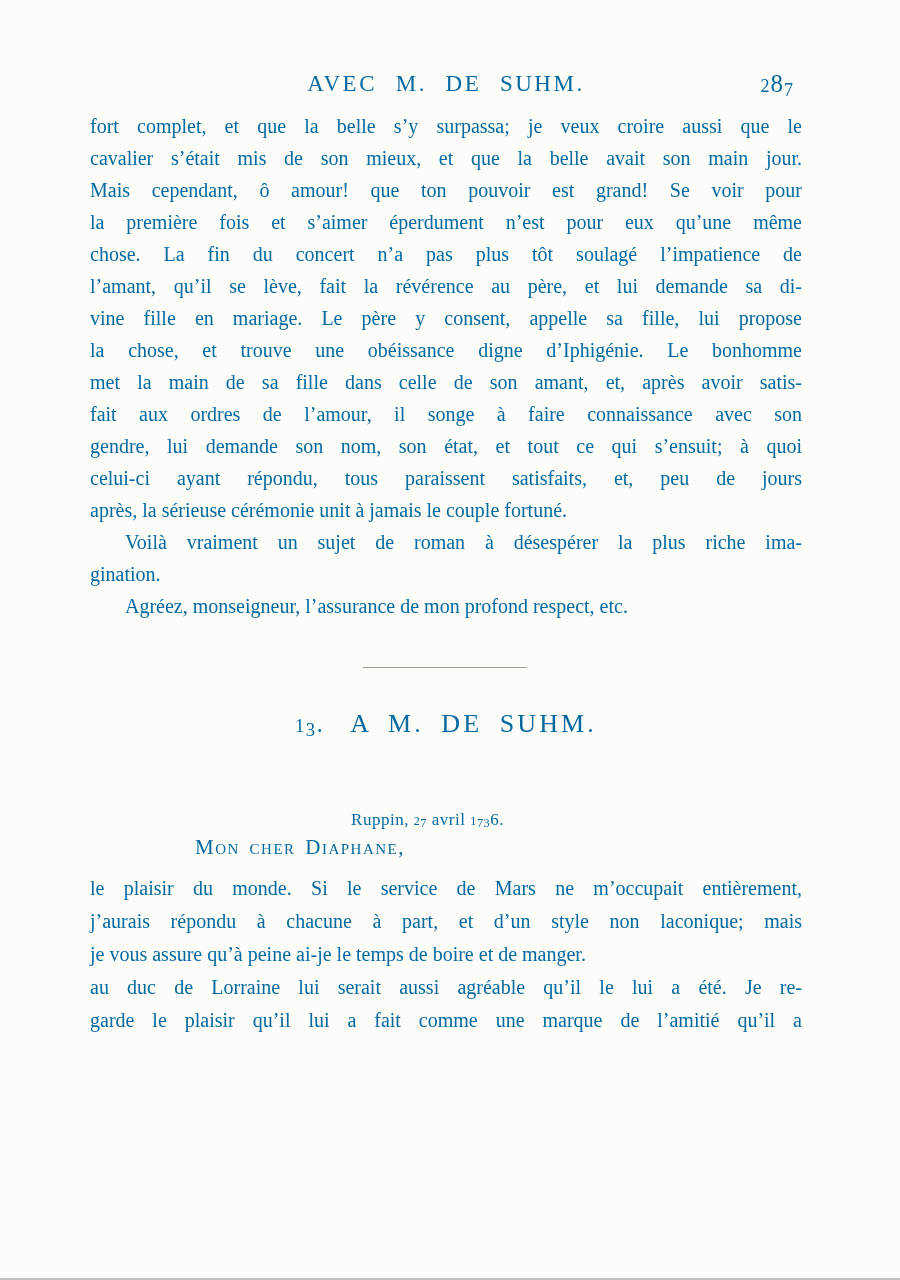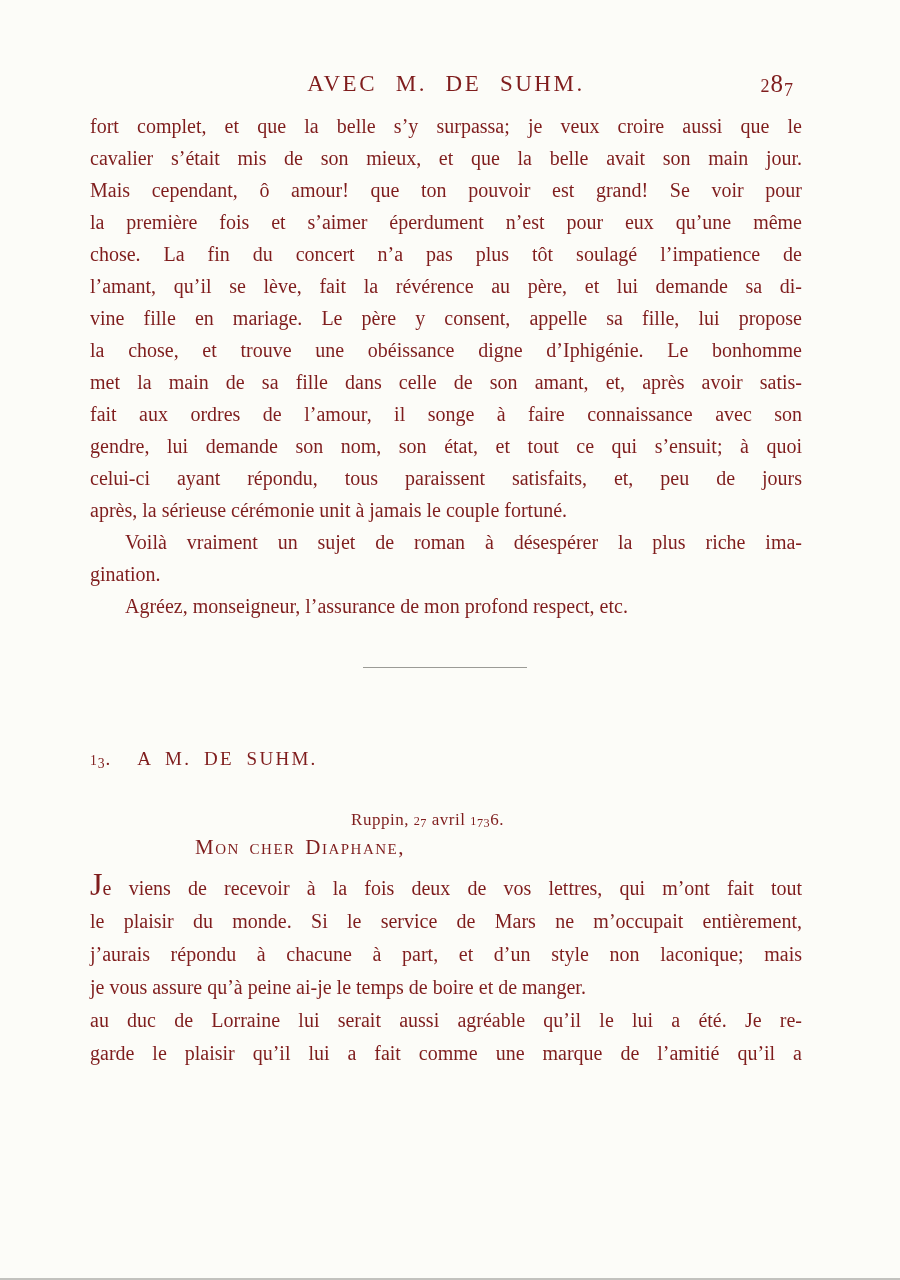--- a/index.html
+++ b/index.html
@@ -6,21 +6,21 @@
     margin: 0;
     padding: 0;
     background: #ffffff;
   }
   .page {
     position: relative;
     width: 900px;
     height: 1280px;
     background: #fcfcf8;
     font-family: "Liberation Serif", "DejaVu Serif", serif;
-    color: #7f1d1d;
+    color: #0369a1;
     overflow: hidden;
   }
   .page::after {
     content: "";
     position: absolute;
     left: 0; right: 0; bottom: 0;
     height: 2px;
     background: #c2c2be;
   }
   .col {
@@ -75,22 +75,23 @@
   .divider {
     position: absolute;
     left: 363px;
     top: 667px;
     width: 164px;
     height: 1px;
     background: #9b9b96;
   }
   
   .heading {
-    top: 739px;
-    font-size: 19px;
+    top: 704px;
+    text-align: center;
+    font-size: 26px;
     line-height: 40px;
     letter-spacing: 0.12em;
     word-spacing: 0.3em;
   }
   .heading .num { margin-right: 26px; letter-spacing: 0.05em; }
   .dateline {
     top: 808px;
     text-align: center;
     padding-right: 37px;
     font-size: 17px;
@@ -140,21 +141,20 @@
 
   <div class="col heading">
     <span class="num"><span class="xh">1</span><span class="dsc">3</span><span>.</span></span><span>A M. DE SUHM.</span>
   </div>
 
   <div class="col dateline"><span>R</span><span>u</span><span>p</span><span>p</span><span>i</span><span>n</span><span>,</span><span> </span><span class="xh">2</span><span class="dsc">7</span><span> </span><span>a</span><span>v</span><span>r</span><span>i</span><span>l</span><span> </span><span class="xh">1</span><span class="dsc">7</span><span class="dsc">3</span><span>6</span><span>.</span></div>
 
   <div class="col salutation">Mon cher Diaphane,</div>
 
   <div class="col text-block letter-text">
-      <div class="line j dropcap">Je viens de recevoir à la fois deux de vos lettres, qui m’ont fait tout</div>
       <div class="line j">le plaisir du monde. Si le service de Mars ne m’occupait entièrement,</div>
       <div class="line j">j’aurais répondu à chacune à part, et d’un style non laconique; mais</div>
       <div class="line">je vous assure qu’à peine ai-je le temps de boire et de manger.</div>
       <div class="line j">au duc de Lorraine lui serait aussi agréable qu’il le lui a été. Je re-</div>
       <div class="line j">garde le plaisir qu’il lui a fait comme une marque de l’amitié qu’il a</div>
     </div>
 
 </div>
 
 </body></html>

